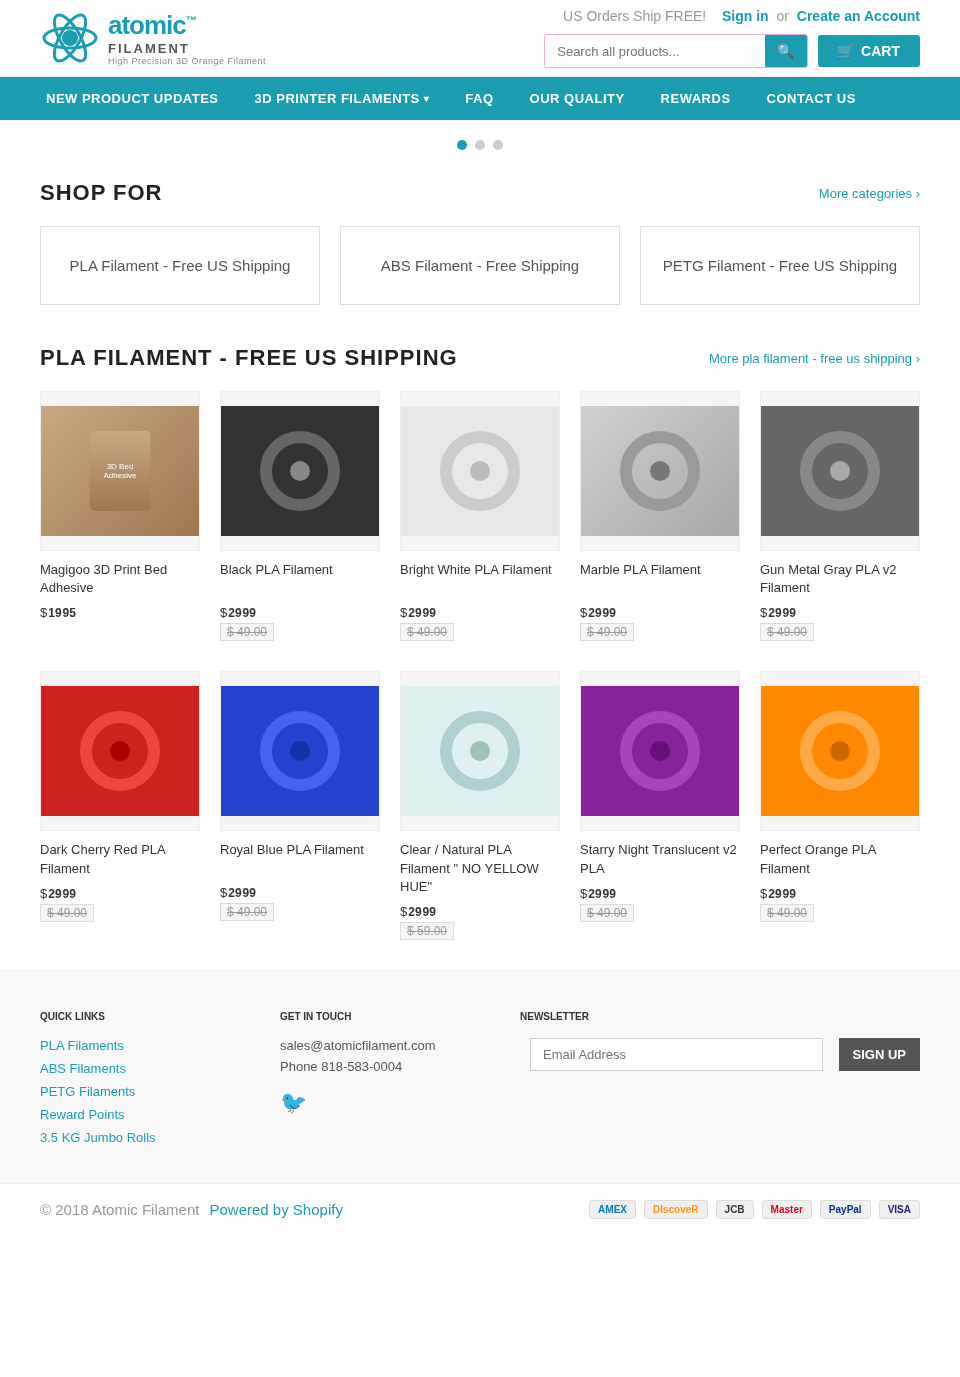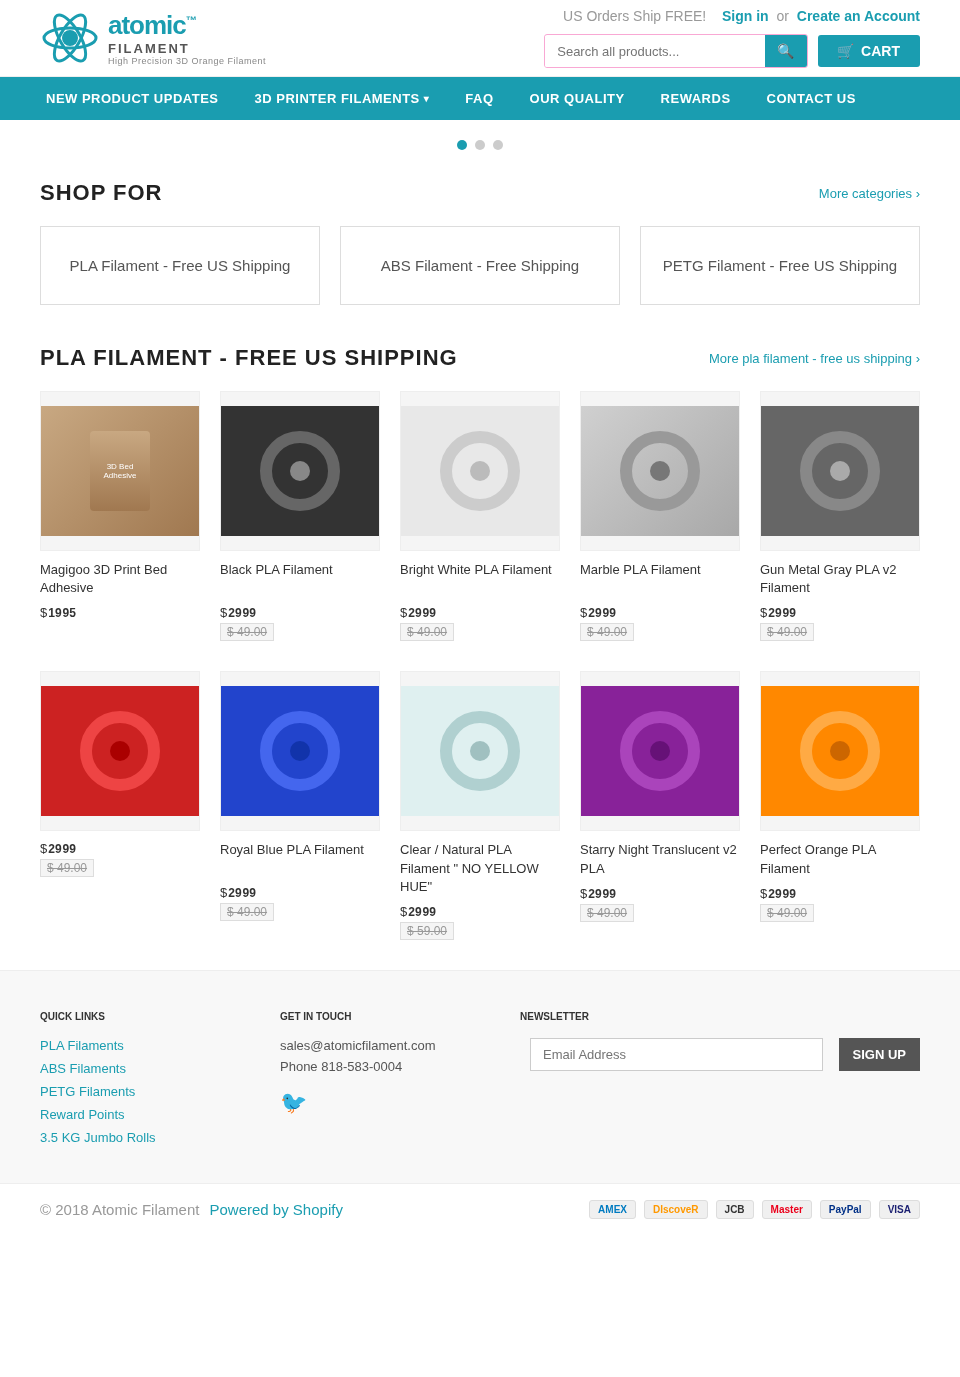--- a/index.html
+++ b/index.html
@@ -242,20 +242,21 @@
   <div class="product-grid">
 
     <div class="product-card">
       <div class="product-img">
         <div style="width:100%;height:130px;background:#c22;display:flex;align-items:center;justify-content:center;">
           <div class="spool-shape" style="border-color:#e44;">
               <div class="spool-center" style="background:#a00;"></div>
             </div>
         </div>
       </div>
+      <div class="product-name">Dark Cherry Red PLA Filament</div>
       <div class="price-display">
         <span class="price-dollar">$ </span>
         <span class="price-amount">29</span>
         <sup class="price-cents">99</sup>
       </div>
       <div class="product-price-old">$ 49.00</div>
     </div>
 
     <div class="product-card">
       <div class="product-img">

